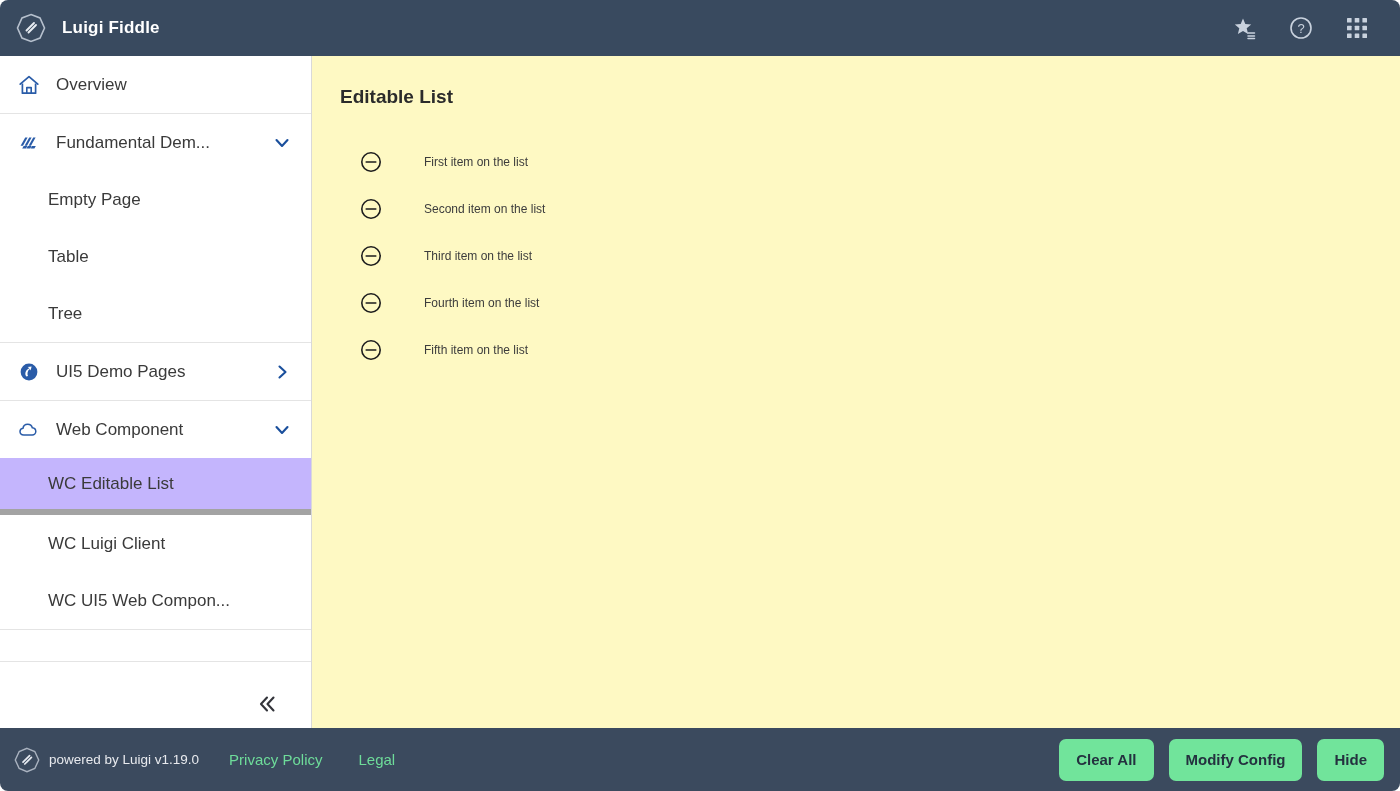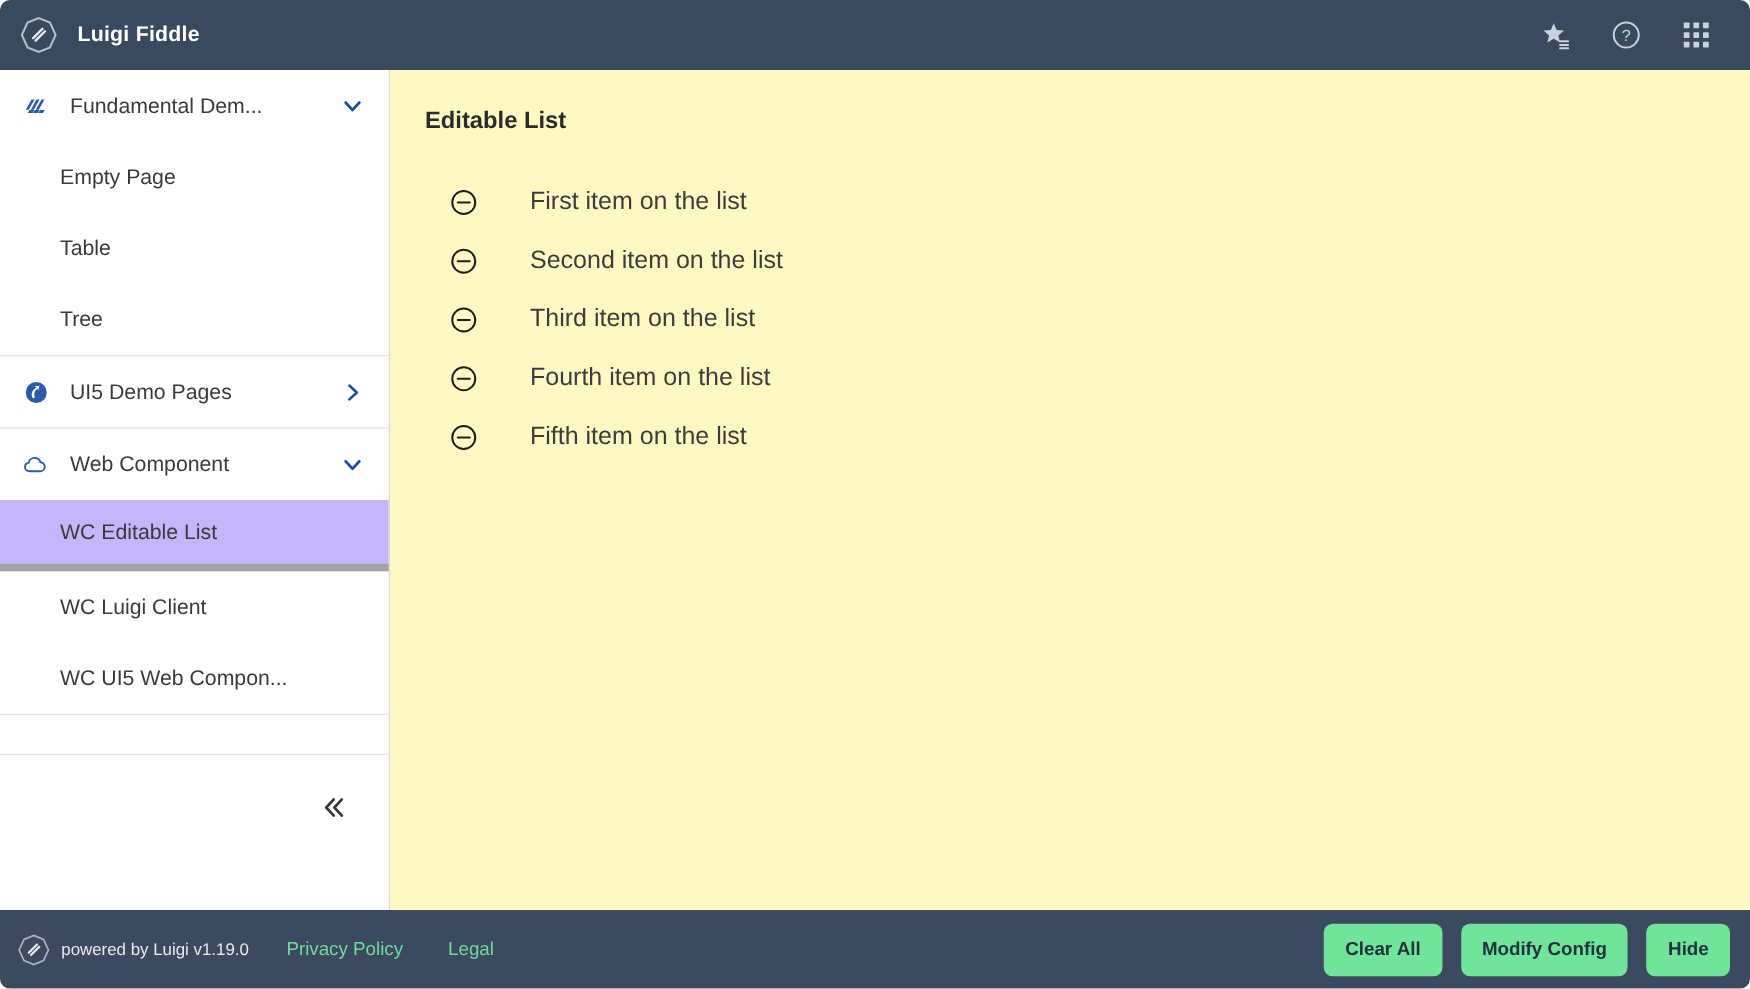--- a/index.html
+++ b/index.html
@@ -179,21 +179,21 @@
   .remove-btn {
     width: 26px; height: 26px;
     flex: 0 0 26px;
     margin-left: 18px;
     display: flex; align-items: center; justify-content: center;
     cursor: pointer;
     color: #1d1d1d;
   }
   .list-text {
     margin-left: 40px;
-    font-size: 20px;
+    font-size: 12px;
     color: #3c3c3c;
   }
   .add-row {
     display: flex;
     align-items: center;
     margin-top: 28px;
     padding-left: 3px;
   }
   .add-label {
     font-size: 16px;
@@ -328,20 +328,32 @@
           </g>
         </svg>
       </div>
     </div>
   </div>
 
   <div class="body-row">
 
     <div class="sidebar">
 
+      <div class="nav-group">
+        <div class="nav-item">
+          <span class="nav-ico">
+            <svg width="24" height="24" viewBox="0 0 24 24">
+              <path d="M3.2 11.2 L12 3.6 L20.8 11.2" fill="none" stroke="#2a5ca8" stroke-width="1.7" stroke-linecap="round" stroke-linejoin="round"></path>
+              <path d="M5.4 10.6 V20.2 H18.6 V10.6" fill="none" stroke="#2a5ca8" stroke-width="1.7" stroke-linejoin="round"></path>
+              <path d="M9.8 20.2 V14.6 H14.2 V20.2" fill="none" stroke="#2a5ca8" stroke-width="1.6" stroke-linejoin="round"></path>
+            </svg>
+          </span>
+          <span class="nav-label">Overview</span>
+        </div>
+      </div>
 
       <div class="nav-group">
         <div class="nav-item">
           <span class="nav-ico">
             <svg width="24" height="24" viewBox="0 0 24 24">
               <g fill="#2a5ca8">
                 <path d="M3.6 14.8 L8.2 6.6 L10.6 6.6 L6 14.8 Z"></path>
                 <path d="M7.6 14.8 L12.2 6.6 L14.6 6.6 L10 14.8 Z"></path>
                 <path d="M11.6 14.8 L16.2 6.6 L18.6 6.6 L14 14.8 Z"></path>
                 <path d="M5.2 17.4 L9 17.4 L10.4 14.9 L6.6 14.9 Z"></path>

